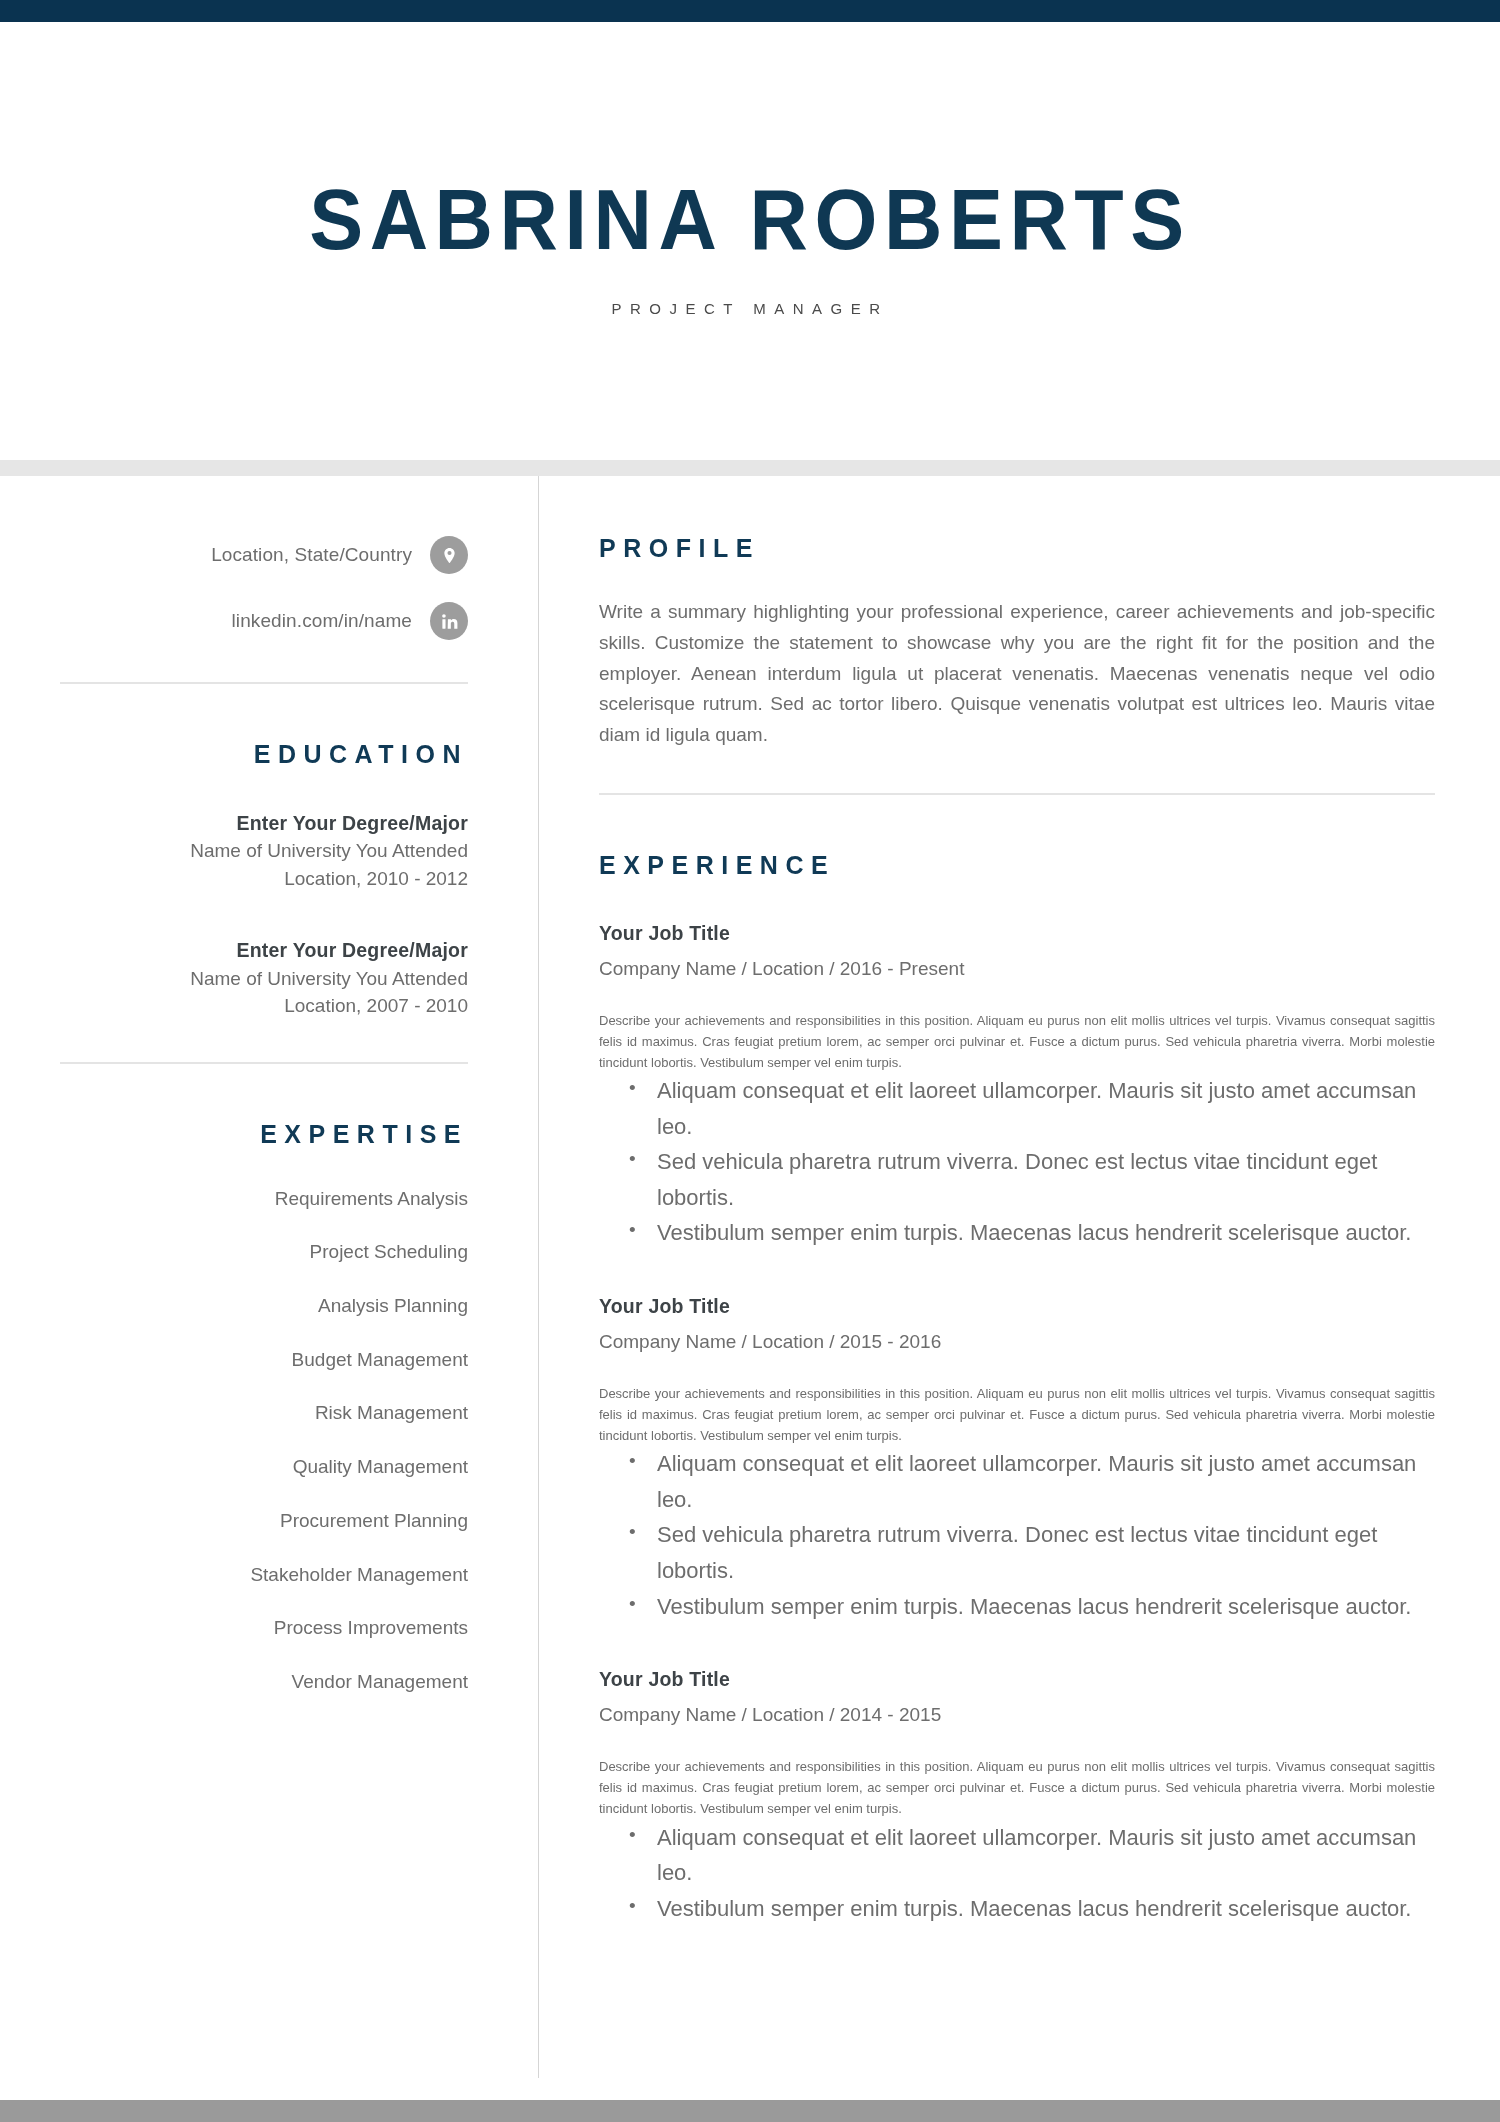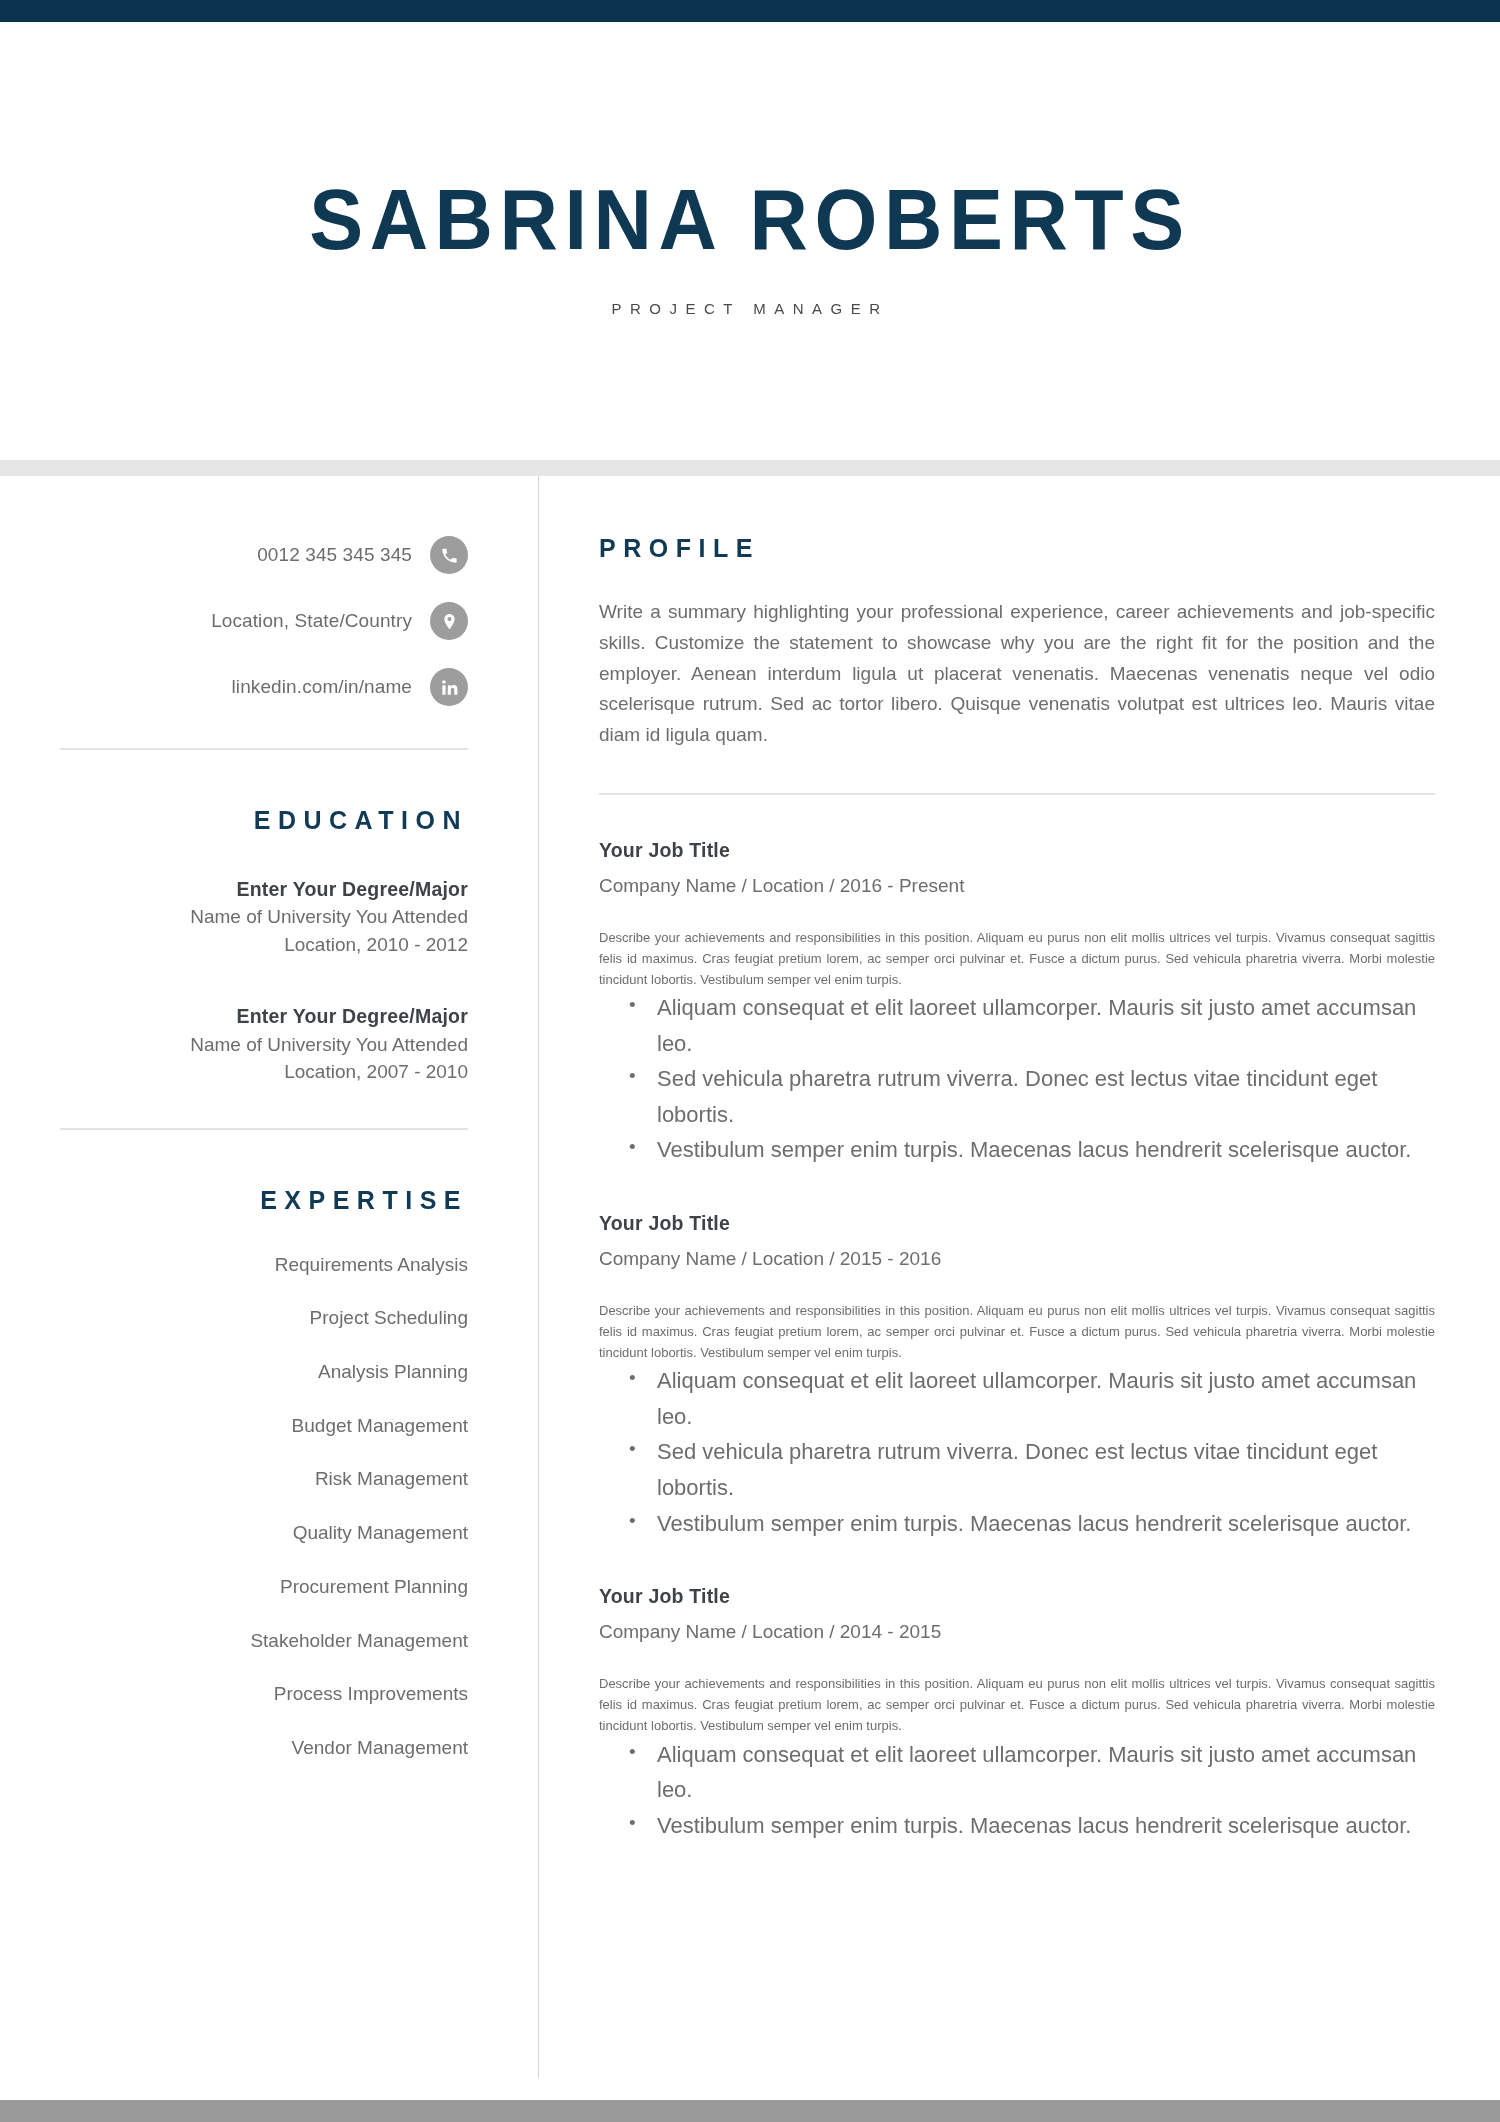--- a/index.html
+++ b/index.html
@@ -250,28 +250,20 @@
   </div>
 
   <div class="header-band"></div>
 
   <div class="body">
 
     <div class="col-left">
 
       <ul class="contact-list">
 
-        <li class="contact-item">
-          <span class="contact-text">0012 345 345 345</span>
-          <span class="contact-icon">
-            <svg width="19" height="19" viewBox="0 0 24 24" fill="#ffffff">
-                <path d="M6.6 10.8c1.5 2.9 3.7 5.1 6.6 6.6l2.2-2.2c.3-.3.7-.4 1-.2 1.1.4 2.3.6 3.6.6.6 0 1 .4 1 1V20c0 .6-.4 1-1 1C10.4 21 3 13.6 3 4.5c0-.6.4-1 1-1h3.4c.6 0 1 .4 1 1 0 1.2.2 2.4.6 3.6.1.3 0 .7-.2 1l-2.2 1.7z"></path>
-              </svg>
-          </span>
-        </li>
 
 
         <li class="contact-item">
           <span class="contact-text">Location, State/Country</span>
           <span class="contact-icon">
             <svg width="19" height="19" viewBox="0 0 24 24" fill="#ffffff">
                 <path d="M12 2.5c-3.6 0-6.5 2.9-6.5 6.5 0 4.9 6.5 12.5 6.5 12.5s6.5-7.6 6.5-12.5c0-3.6-2.9-6.5-6.5-6.5zm0 9a2.6 2.6 0 110-5.2 2.6 2.6 0 010 5.2z"></path>
               </svg>
           </span>
         </li>
@@ -326,20 +318,21 @@
 
     <div class="divider-vert"></div>
 
     <div class="col-right">
 
       <div class="sec-head">PROFILE</div>
       <p class="profile-text">Write a summary highlighting your professional experience, career achievements and job-specific skills. Customize the statement to showcase why you are the right fit for the position and the employer. Aenean interdum ligula ut placerat venenatis. Maecenas venenatis neque vel odio scelerisque rutrum. Sed ac tortor libero. Quisque venenatis volutpat est ultrices leo. Mauris vitae diam id ligula quam.</p>
 
       <hr class="rule">
 
+      <div class="sec-head" style="margin-top:58px;">EXPERIENCE</div>
 
       <div class="exp-block">
         <div class="exp-title">Your Job Title</div>
         <div class="exp-meta">Company Name / Location / 2016 - Present</div>
         <p class="exp-desc">Describe your achievements and responsibilities in this position. Aliquam eu purus non elit mollis ultrices vel turpis. Vivamus consequat sagittis felis id maximus. Cras feugiat pretium lorem, ac semper orci pulvinar et. Fusce a dictum purus. Sed vehicula pharetria viverra. Morbi molestie tincidunt lobortis. Vestibulum semper vel enim turpis.</p>
         <ul class="exp-bullets">
           <li class="exp-bullet">Aliquam consequat et elit laoreet ullamcorper. Mauris sit justo amet accumsan leo.</li>
           <li class="exp-bullet">Sed vehicula pharetra rutrum viverra. Donec est lectus vitae tincidunt eget lobortis.</li>
           <li class="exp-bullet">Vestibulum semper enim turpis. Maecenas lacus hendrerit scelerisque auctor.</li>
         </ul>

